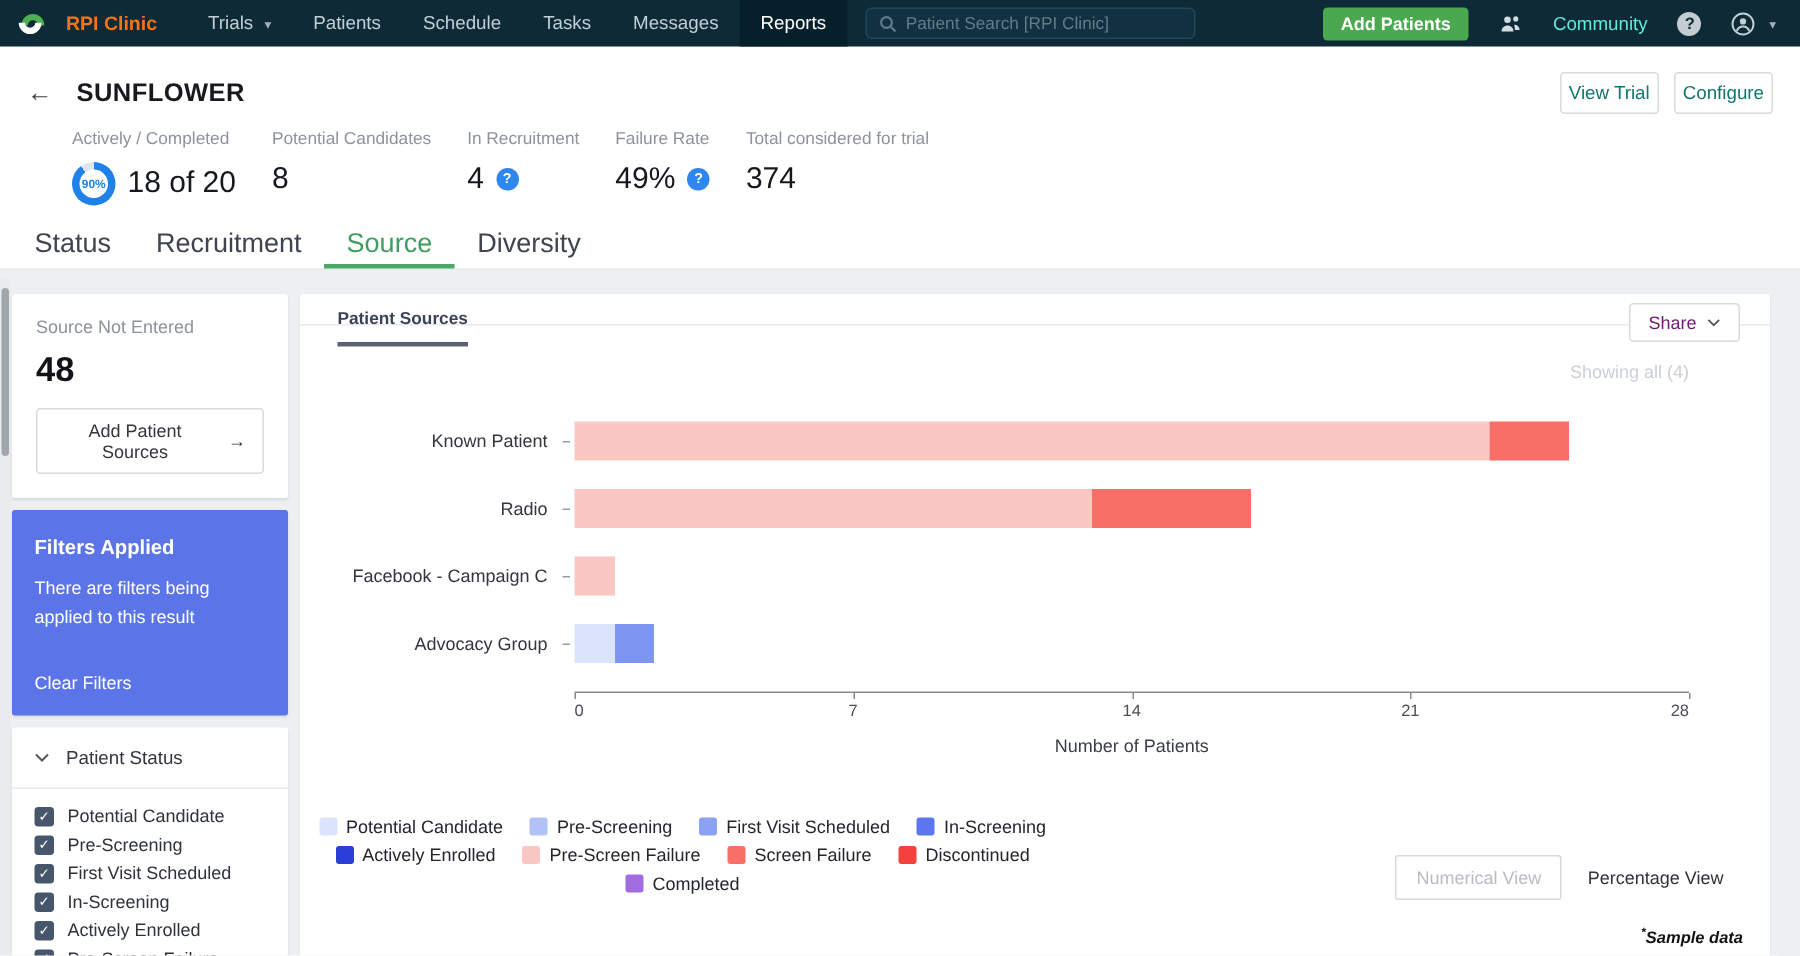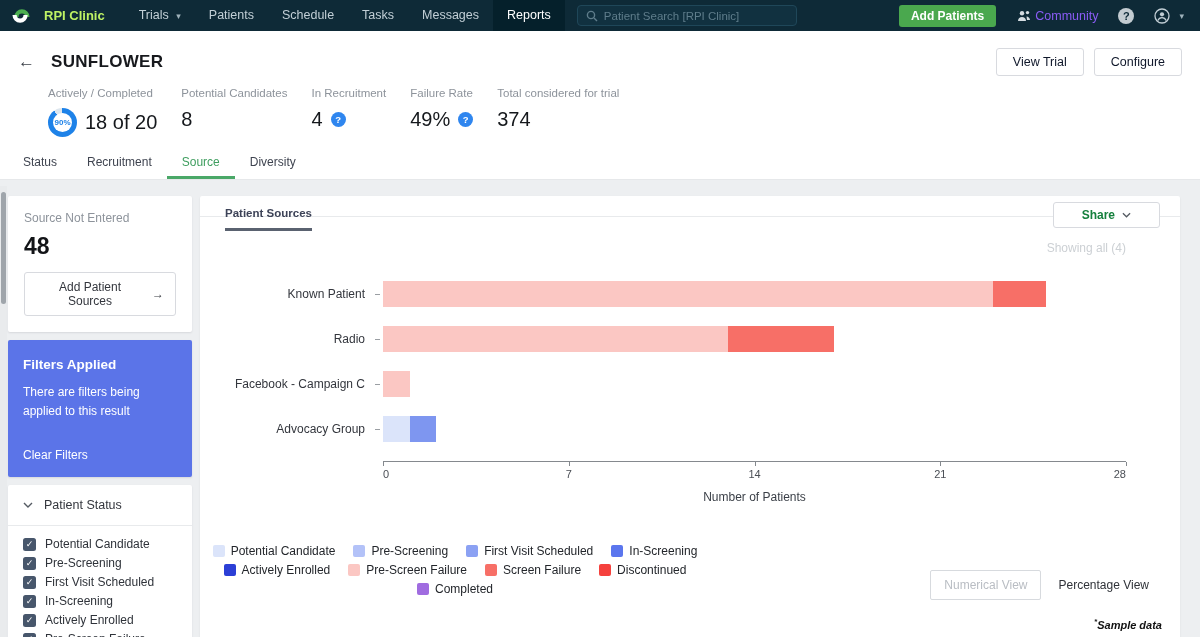--- a/index.html
+++ b/index.html
@@ -4,58 +4,58 @@
 <style>
   * { margin:0; padding:0; box-sizing:border-box; }
   html,body { width:1200px; height:637px; overflow:hidden; }
   body { font-family:"Liberation Sans", sans-serif; background:#edeff1; position:relative; }
   i { font-style:normal; }
 
   
   .navbar { position:absolute; left:0; top:0; width:1200px; height:31px; background:#0e2a37;
             display:flex; align-items:center; color:#c2cfd6; font-size:12.5px; z-index:5; }
   .logo { width:22px; height:22px; margin-left:10px; flex:0 0 auto; }
-  .brand { color:#bef264; font-weight:bold; font-size:13px; margin:0 20px 0 12px; }
+  .brand { color:#f97316; font-weight:bold; font-size:13px; margin:0 20px 0 12px; }
   .nav-item { padding:0 14px; height:31px; line-height:31px; cursor:pointer; white-space:nowrap; }
   .nav-item.active { background:#05202b; color:#fff; }
   .nav-caret { font-size:9px; color:#9fb2bb; margin-left:4px; }
   .searchbox { margin-left:12px; width:220px; height:21px; background:#113140; border:1px solid #1f4759;
                border-radius:4px; display:flex; align-items:center; padding:0 8px; gap:6px; }
   .searchbox input { background:transparent; border:none; outline:none; color:#9db1bb; font-size:11.5px; width:100%;
                      font-family:"Liberation Sans", sans-serif; }
   .searchbox input::placeholder { color:#5f7d8b; }
   .nav-right { margin-left:auto; display:flex; align-items:center; gap:20px; padding-right:16px; }
   .add-btn { background:#4aa84e; color:#fff; font-size:12px; font-weight:bold; height:22px; padding:0 12px;
              border:none; border-radius:3px; display:flex; align-items:center; cursor:pointer; }
-  .community { display:flex; align-items:center; gap:3px; color:#8b5cf6; cursor:pointer; }
+  .community { display:flex; align-items:center; gap:20px; color:#5eead4; cursor:pointer; }
   .help-circ { width:16px; height:16px; border-radius:50%; background:#c3ccd1; color:#0e2a37; font-size:11px;
                font-weight:bold; display:flex; align-items:center; justify-content:center; cursor:pointer; }
   .profile { display:flex; align-items:center; gap:5px; cursor:pointer; }
 
   
   .header { position:absolute; left:0; top:31px; width:1200px; height:149px; background:#fff; border-bottom:1px solid #e6e8ea; }
   .title-row { position:absolute; left:18px; top:21px; display:flex; align-items:center; gap:16px; }
   .back { font-size:17px; color:#3a3f47; cursor:pointer; }
   .trial-title { font-size:17px; font-weight:bold; color:#17191d; letter-spacing:.3px; }
   .hdr-btns { position:absolute; right:18px; top:17px; display:flex; gap:10px; }
-  .hdr-btn { background:#fff; border:1px solid #d8dadf; border-radius:3px; padding:6px 16px; font-size:12.5px;
-             color:#0f172a; cursor:pointer; font-family:"Liberation Sans", sans-serif; }
+  .hdr-btn { background:#fff; border:1px solid #d8dadf; border-radius:3px; padding:6px 5px; font-size:12.5px;
+             color:#0f766e; cursor:pointer; font-family:"Liberation Sans", sans-serif; }
   .stats { position:absolute; left:48px; top:56px; display:flex; gap:24px; }
   .stat-label { font-size:11.5px; color:#8d939b; margin-bottom:9px; white-space:nowrap; }
   .stat-value-row { display:flex; align-items:center; gap:8px; }
   .stat-value { font-size:20px; color:#15181c; }
   .donut { position:relative; width:29px; height:29px; border-radius:50%;
            background:conic-gradient(#1e82e8 0 90%, #dde6ee 90% 100%); flex:0 0 auto; }
   .donut::after { content:""; position:absolute; inset:5px; background:#fff; border-radius:50%; }
   .donut-text { position:absolute; inset:0; display:flex; align-items:center; justify-content:center;
                 font-size:8px; color:#1e82e8; z-index:1; font-weight:bold; }
   .info-icon { width:15px; height:15px; border-radius:50%; background:#2f86ef; color:#fff; font-size:9.5px;
                font-weight:bold; display:inline-flex; align-items:center; justify-content:center; cursor:pointer; }
   .tabs { position:absolute; left:8px; bottom:0; display:flex; }
-  .tab { padding:0 15px; height:30px; line-height:26px; font-size:12px; color:#3f4450; cursor:pointer;
+  .tab { padding:0 15px; height:30px; line-height:26px; font-size:18px; color:#3f4450; cursor:pointer;
          border-bottom:3px solid transparent; }
   .tab.active { color:#3f9e5f; border-bottom-color:#4aa868; }
 
   
   .vscroll-track { position:absolute; left:0; top:186px; width:7px; height:451px; background:#e9ebed; }
   .vscroll-thumb { position:absolute; left:1px; top:6px; width:5px; height:112px; background:#9fa5ab; border-radius:3px; }
 
   
   .sidebar { position:absolute; left:8px; top:196px; width:184px; }
   .card { background:#fff; border-radius:2px; box-shadow:0 1px 2px rgba(16,24,40,.10); margin-bottom:8px; }
@@ -78,22 +78,22 @@
          display:flex; align-items:center; justify-content:center; flex:0 0 auto; }
   .chk-label { font-size:12px; color:#2f333a; margin-left:9px; white-space:nowrap; }
 
   
   .main-panel { position:absolute; left:200px; top:196px; width:980px; height:520px; background:#fff;
                 box-shadow:0 1px 2px rgba(16,24,40,.08); border-radius:2px; }
   .panel-head { position:relative; height:21px; border-bottom:1px solid #e8eaec; }
   .panel-tab { position:absolute; left:25px; top:0; height:35px; line-height:35px; font-size:11.5px; font-weight:bold;
                color:#3c4257; border-bottom:3px solid #5a6270; cursor:pointer; }
   .share-btn { position:absolute; right:20px; top:6px; border:1px solid #d8dadf; border-radius:3px; background:#fff;
-               padding:5px 28px; font-size:12px; color:#15803d; display:flex; align-items:center; gap:7px;
-               cursor:pointer; font-family:"Liberation Sans", sans-serif;font-weight:bold; }
+               padding:5px 12px; font-size:12px; color:#701a75; display:flex; align-items:center; gap:7px;
+               cursor:pointer; font-family:"Liberation Sans", sans-serif; }
   .showing-note { text-align:right; margin:24px 54px 0 0; font-size:12px; color:#ccd0d4; }
   .chart { margin:26px 54px 0 25px; }
   .bar-row { display:flex; align-items:center; height:26px; margin-bottom:19px; }
   .bar-label { width:150px; text-align:right; padding-right:10px; font-size:12px; color:#33363d; white-space:nowrap; }
   .bar-dash { width:5px; height:1px; background:#9a9ea3; margin-right:3px; flex:0 0 auto; }
   .bar-track { flex:1; height:26px; display:flex; }
   .bar-seg { height:26px; }
   .x-axis { margin-left:158px; border-top:1px solid #85898e; position:relative; height:22px; }
   .x-tick { position:absolute; top:0; width:1px; height:4px; background:#85898e; }
   .x-ticklabel { position:absolute; top:6px; font-size:11px; color:#4a4e55; transform:translateX(-50%); }

